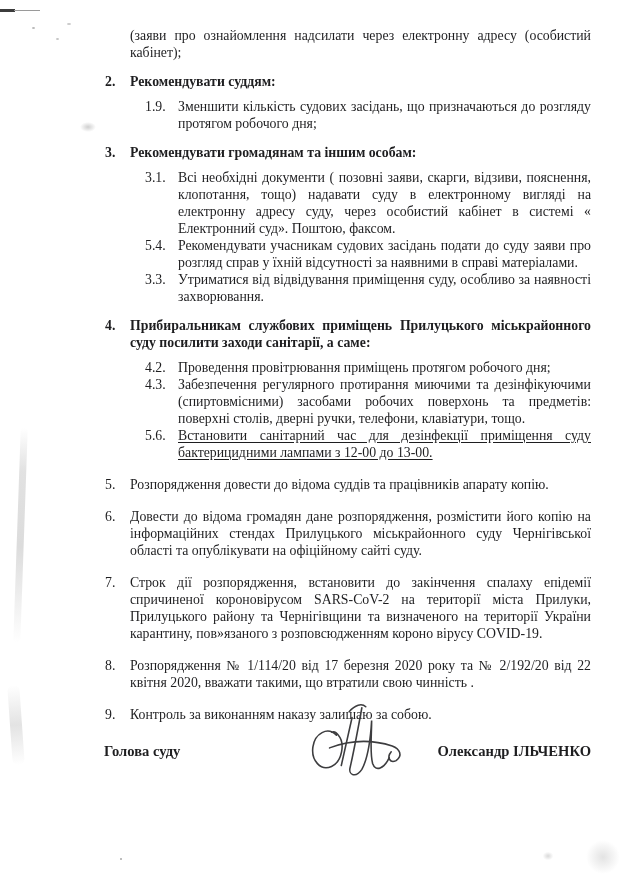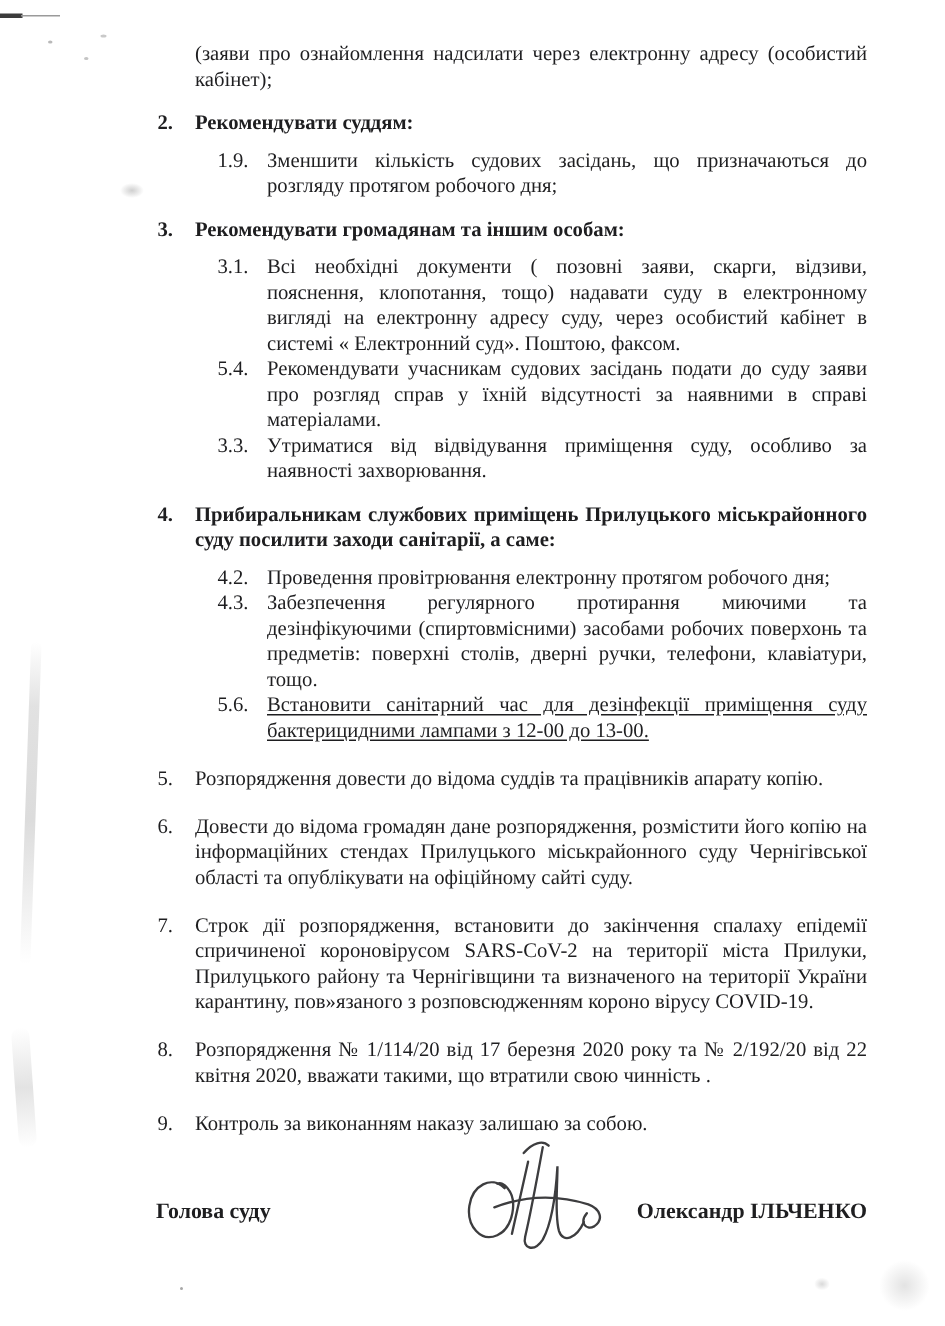--- a/index.html
+++ b/index.html
@@ -7,21 +7,21 @@
   body {
     background: #ffffff;
     font-family: "Liberation Serif", serif;
     color: #1e1e20;
     position: relative;
     overflow: hidden;
   }
   .page {
     position: absolute;
     inset: 0;
-    padding: 27px 52px 0 104px;
+    padding: 27px 39px 0 104px;
   }
   .doc {
     font-size: 13.8px;
     line-height: 17px;
   }
   .hang {
     margin-left: 26px;
     text-align: justify;
   }
   .row {
@@ -37,21 +37,21 @@
     grid-template-columns: 33px 1fr;
   }
   .subrow > .txt { text-align: justify; }
   .plain { margin-top: 15px; }
   .u .txt { text-decoration: underline; text-underline-offset: 2px; }
 
   .sig-block {
     position: relative;
     display: flex;
     align-items: baseline;
-    margin-top: 43px;
+    margin-top: 20px;
     font-size: 14.6px;
     font-weight: bold;
     justify-content: center;
   }
   .sig-name { margin-left: auto; }
   .sig-svg {
     position: absolute;
     left: 202px;
     top: -47px;
     width: 98px;
@@ -117,21 +117,21 @@
             <span class="txt">Утриматися від відвідування приміщення суду, особливо за наявності захворювання.</span>
           </div>
         </div>
         <div class="row heading">
           <span class="num">4.</span>
           <span class="txt">Прибиральникам службових приміщень Прилуцького міськрайонного суду посилити заходи санітарії, а саме:</span>
         </div>
         <div class="subs">
           <div class="subrow">
             <span class="num">4.2.</span>
-            <span class="txt">Проведення провітрювання електронну протягом робочого дня;</span>
+            <span class="txt">Проведення провітрювання приміщень протягом робочого дня;</span>
           </div>
           <div class="subrow">
             <span class="num">4.3.</span>
             <span class="txt">Забезпечення регулярного протирання миючими та дезінфікуючими (спиртовмісними) засобами робочих поверхонь та предметів: поверхні столів, дверні ручки, телефони, клавіатури, тощо.</span>
           </div>
           <div class="subrow u">
             <span class="num">5.6.</span>
             <span class="txt">Встановити санітарний час для дезінфекції приміщення суду бактерицидними лампами  з 12-00 до 13-00.</span>
           </div>
         </div>

